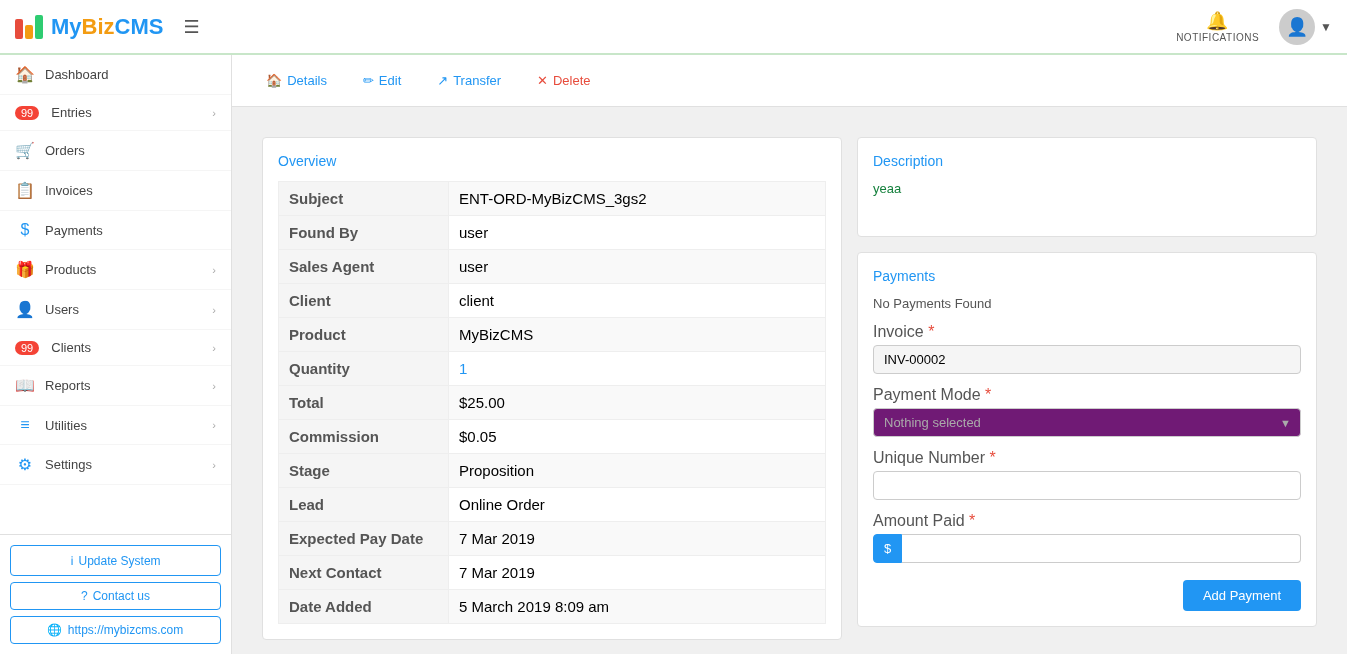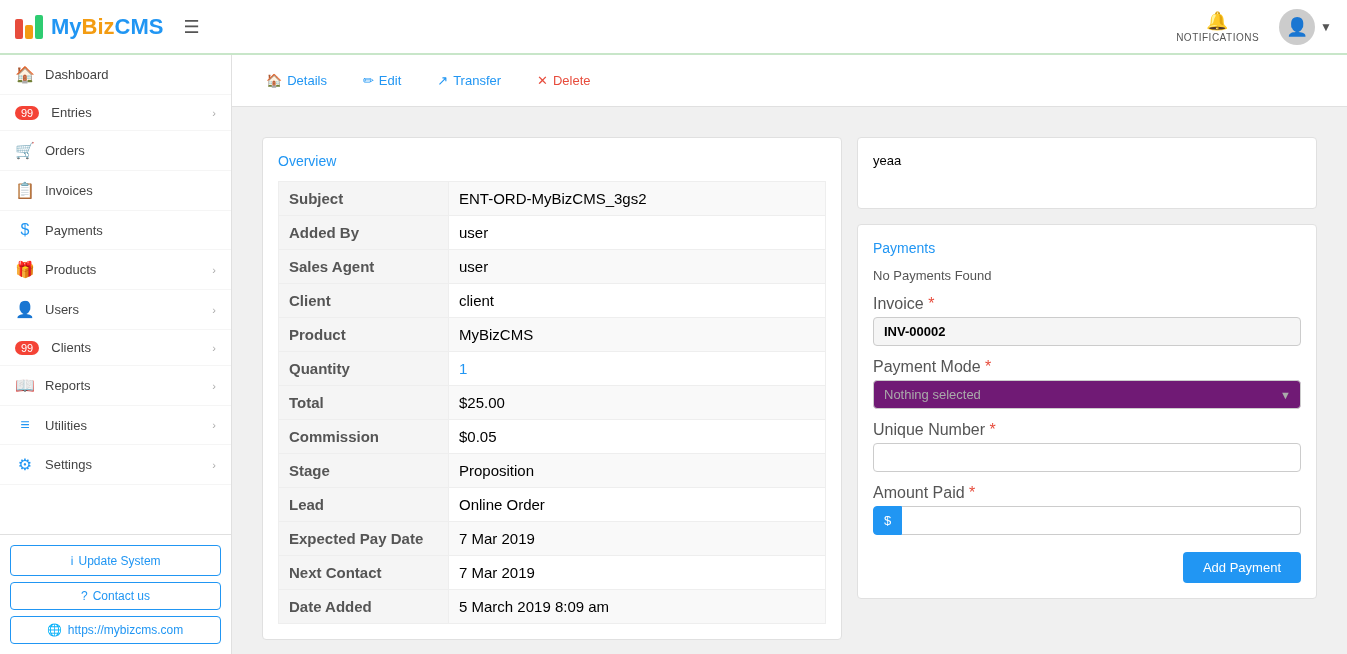--- a/index.html
+++ b/index.html
@@ -202,21 +202,21 @@
       font-weight: bold;
       color: #555;
       width: 170px;
       background: #f5f5f5 !important;
     }
     .qty-link { color: #2196F3; text-decoration: none; }
 
     
     .description-text {
       font-size: 13px;
-      color: #000000;
+      color: #15803d;
       min-height: 40px;
     }
 
     
     .no-payments { color: #555; font-size: 13px; margin-bottom: 12px; }
     .form-group { margin-bottom: 12px; }
     .form-label {
       display: block;
       font-size: 16px;
       color: #555;
@@ -224,21 +224,21 @@
     }
     .form-label .required { color: #e74c3c; }
     .form-control {
       width: 100%;
       padding: 6px 10px;
       border: 1px solid #ccc;
       border-radius: 4px;
       font-size: 13px;
       background: #fff;
     }
-    .form-control.readonly { background: #f5f5f5; font-weight: bold; }
+    .form-control.readonly { background: #f5f5f5; }
     .select-wrapper { position: relative; }
     .select-wrapper select {
       width: 100%;
       padding: 6px 10px;
       border: 1px solid #ccc;
       border-radius: 4px;
       font-size: 13px;
       appearance: none;
       background: #701a75;
       color: #aaa;
@@ -413,21 +413,21 @@
       <div class="panel-left">
         <div class="card">
           <div class="card-title">Overview</div>
           <table class="overview-table">
             <tbody id="overview-tbody">
                 <tr>
                   <td>Subject</td>
                   <td>ENT-ORD-MyBizCMS_3gs2</td>
                 </tr>
                 <tr>
-                  <td>Added By</td>
+                  <td>Found By</td>
                   <td>user</td>
                 </tr>
                 <tr>
                   <td>Sales Agent</td>
                   <td>user</td>
                 </tr>
                 <tr>
                   <td>Client</td>
                   <td>client</td>
                 </tr>
@@ -468,20 +468,21 @@
                   <td>5 March 2019 8:09 am</td>
                 </tr>
               </tbody>
           </table>
         </div>
       </div>
 
       <div class="panel-right">
 
         <div class="card">
+          <div class="card-title">Description</div>
           <div class="description-text">yeaa</div>
         </div>
 
         <div class="card">
           <div class="card-title">Payments</div>
           <div class="no-payments">No Payments Found</div>
 
           <div class="form-group">
             <label class="form-label">
               <span>Invoice</span>

